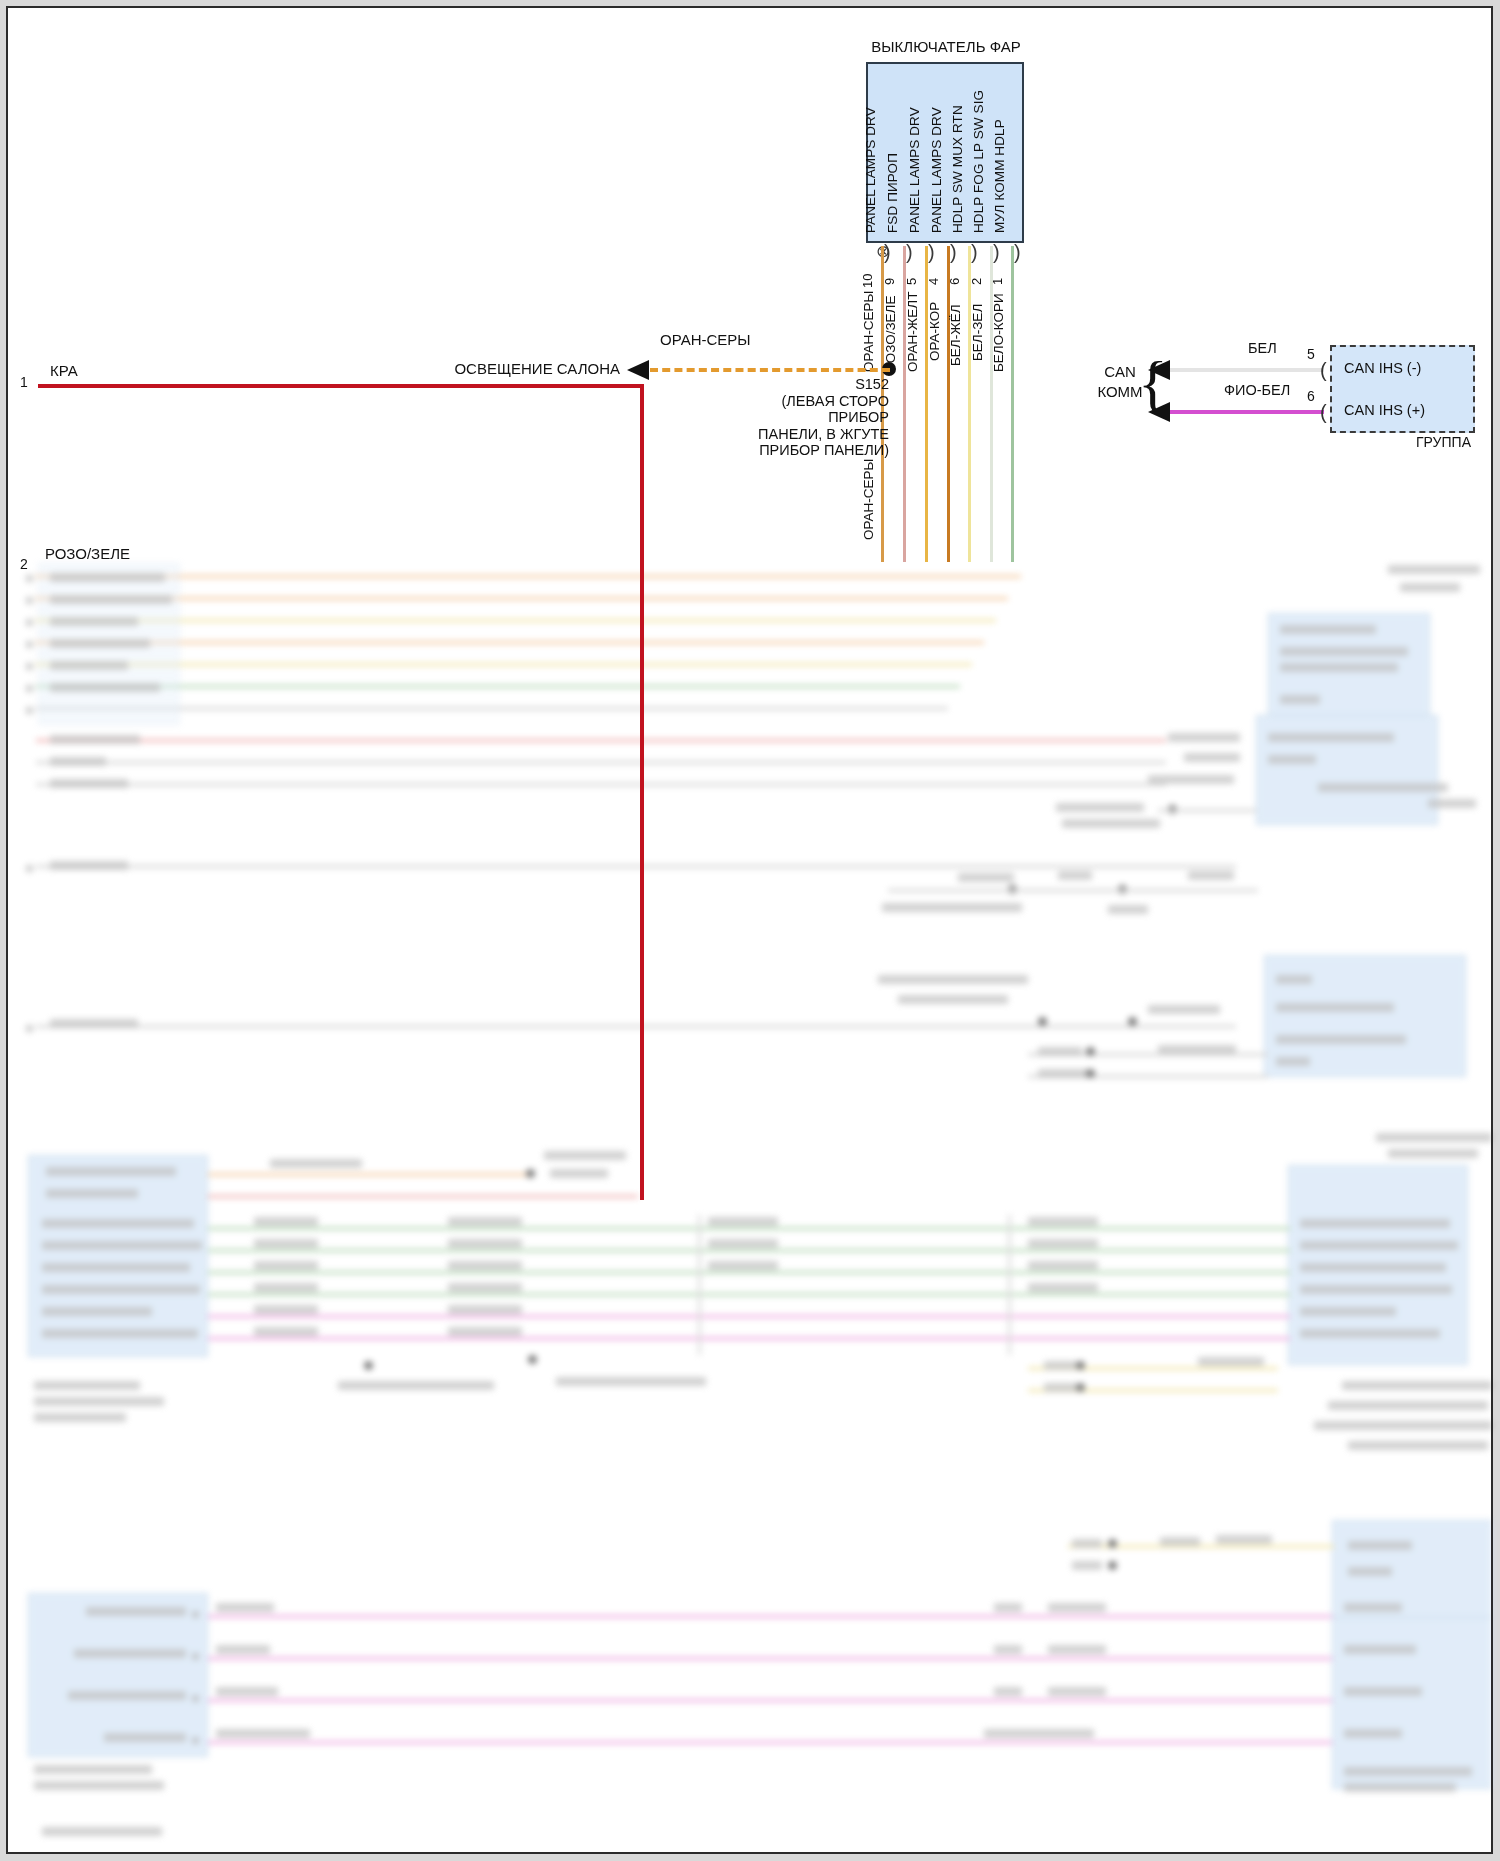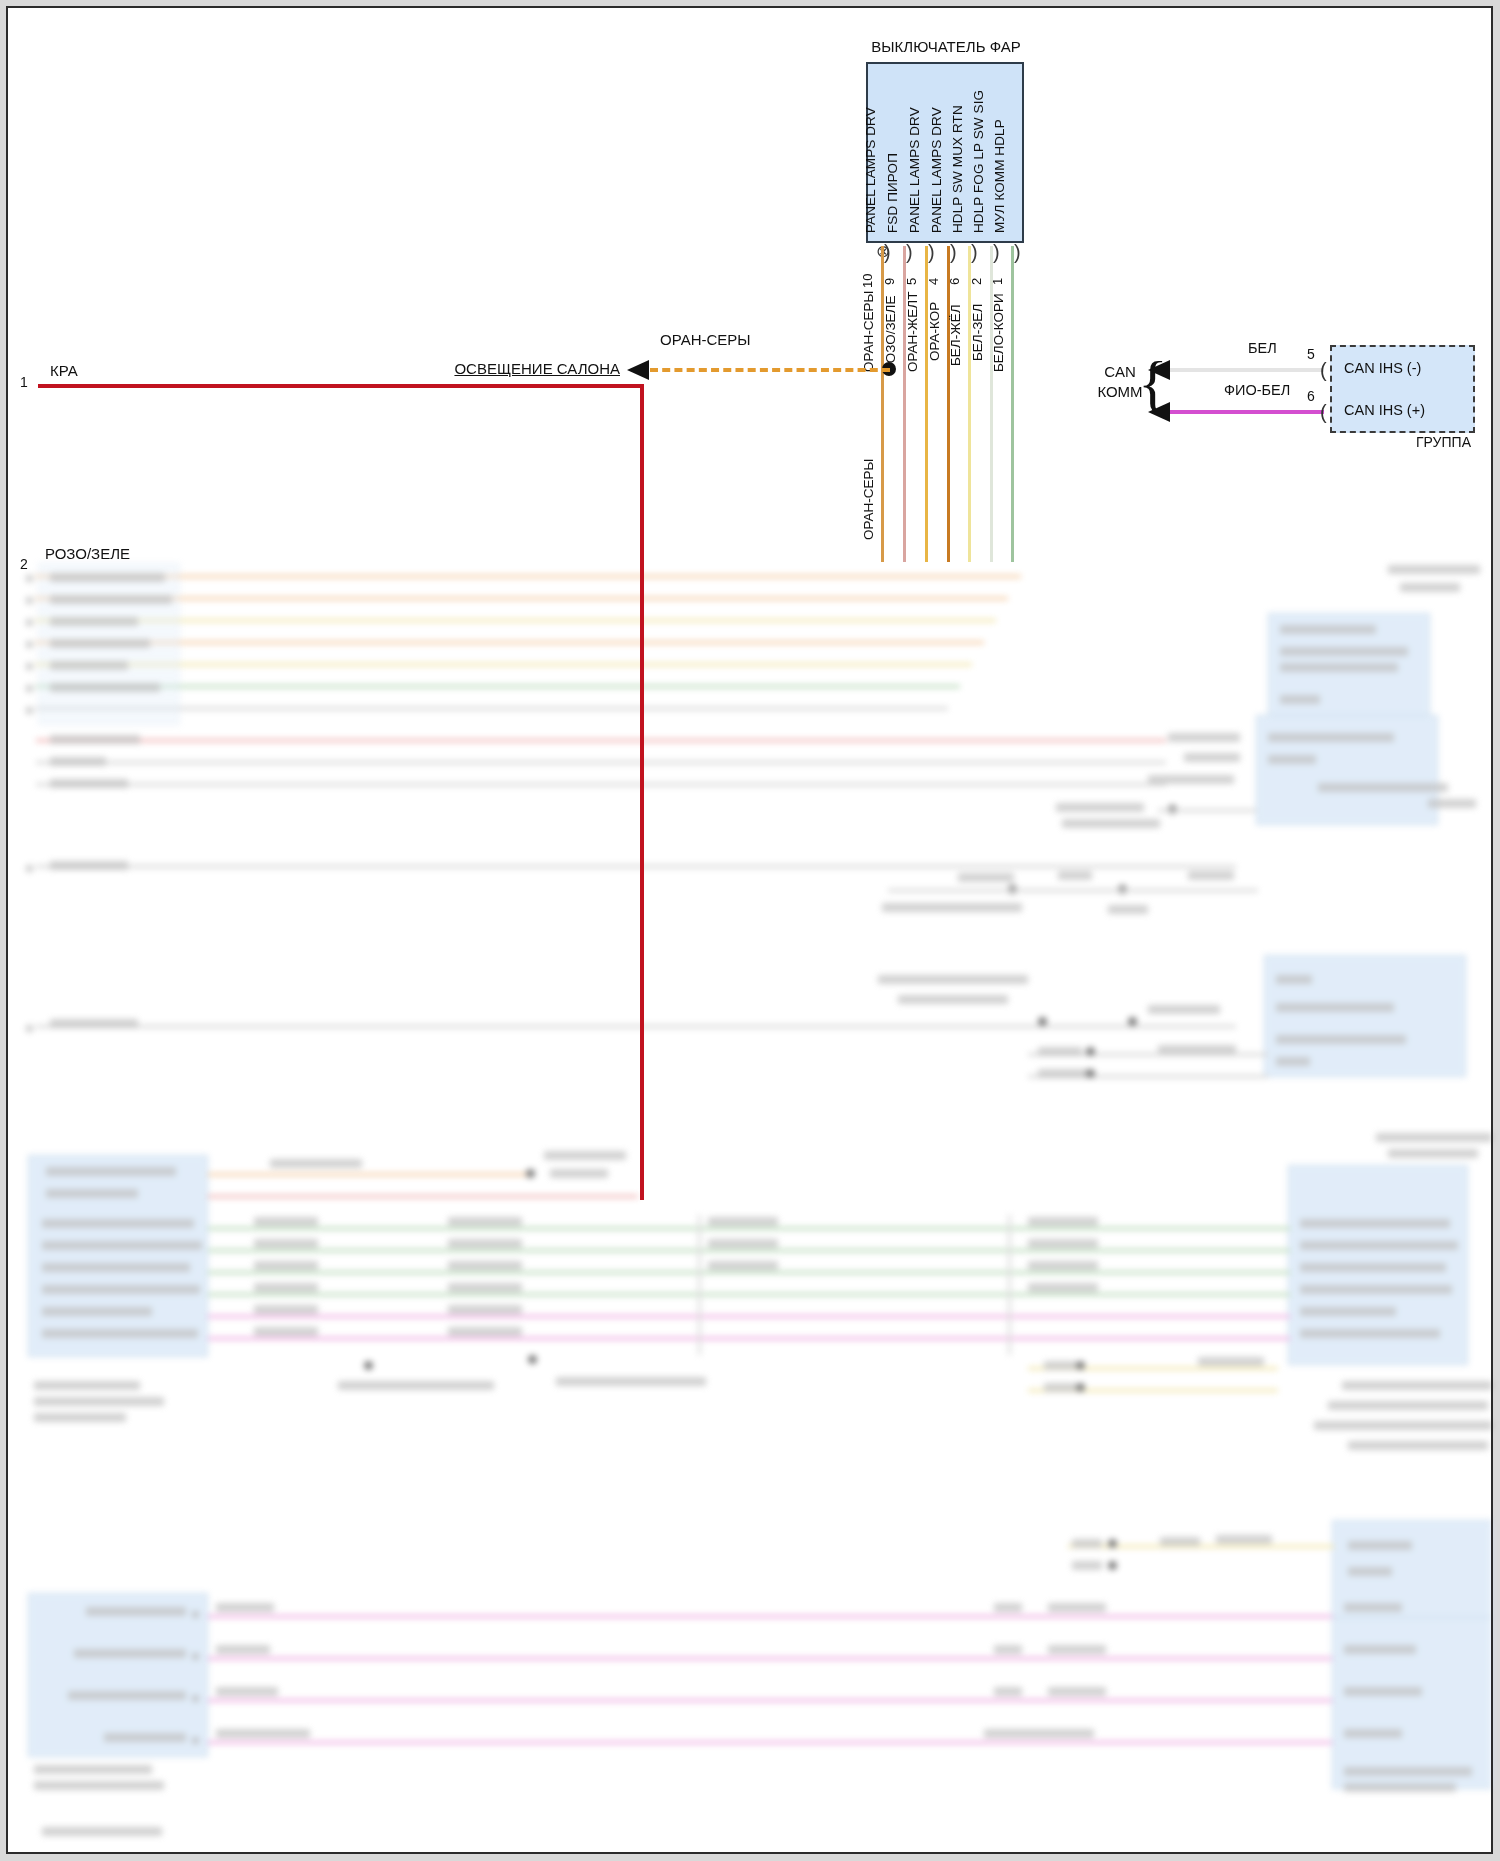--- a/index.html
+++ b/index.html
@@ -461,22 +461,28 @@
     <span class="wire-lbl-v" style="left:963px;top:351px;">БЕЛ-ЖЁЛ</span>
     <span class="wire-lbl-v" style="left:985px;top:346px;">БЕЛ-ЗЕЛ</span>
     <span class="wire-lbl-v" style="left:1006px;top:357px;">БЕЛО-КОРИ</span>
 
     <span class="wire-lbl-v" style="left:876px;top:525px;">ОРАН-СЕРЫ</span>
 
     <div id="s152-dot"></div>
     <div id="dash-wire"></div>
     <div id="dash-arrow"></div>
     <span id="dash-wirename" style="left:660px;top:348px;">ОРАН-СЕРЫ</span>
-    <span id="dash-label" style="left:620px;top:360px;text-decoration:underline;">ОСВЕЩЕНИЕ САЛОНА</span>
-
+    <span id="dash-label" style="left:620px;top:360px;">ОСВЕЩЕНИЕ САЛОНА</span>
+
+    <div id="s152-label">
+      <div>S152</div>
+      <div>(ЛЕВАЯ СТОРО ПРИБОР</div>
+      <div>ПАНЕЛИ, В ЖГУТЕ</div>
+      <div>ПРИБОР ПАНЕЛИ)</div>
+    </div>
 
     <div id="red-h"></div>
     <div id="red-v"></div>
     <span id="red-lbl">КРА</span>
     <span id="red-pin">1</span>
 
     <span id="pz-lbl">РОЗО/ЗЕЛЕ</span>
     <span id="pz-pin">2</span>
 
     <div id="can-text">

